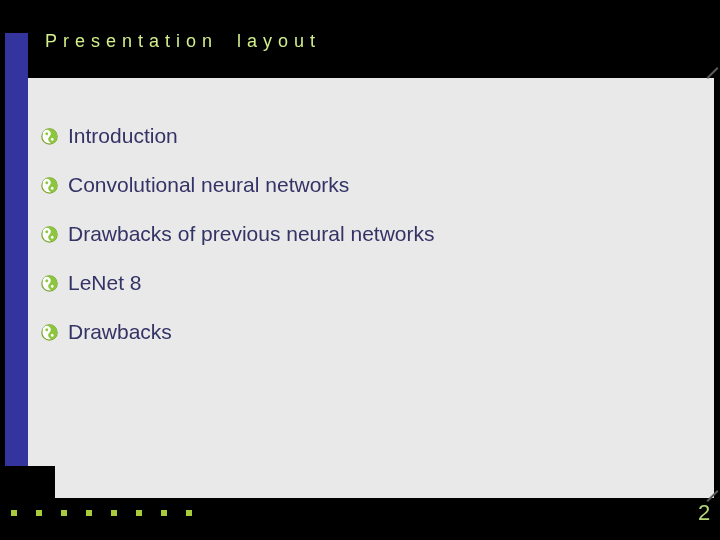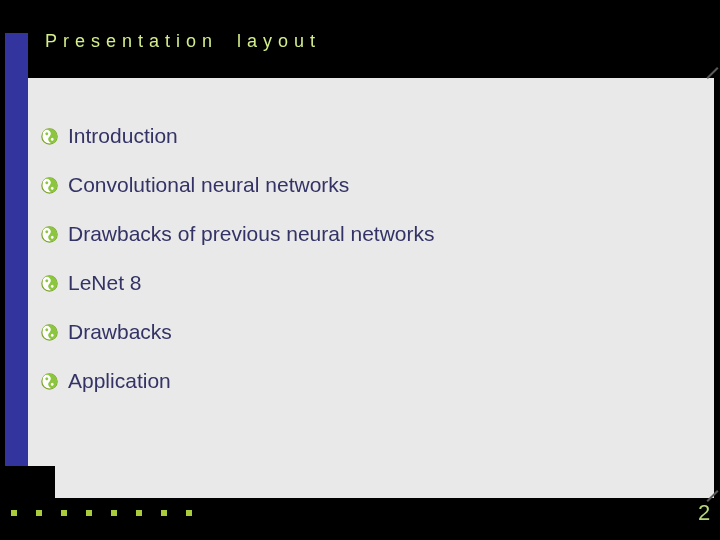--- a/index.html
+++ b/index.html
@@ -177,33 +177,20 @@
           <circle cx="10" cy="10" r="9" fill="#ffffff" stroke="#7aa32b" stroke-width="1.4"></circle>
           <path d="M10,1 A9,9 0 0 1 10,19 Z" fill="#8cc63f"></path>
           <circle cx="10" cy="14.5" r="4.5" fill="#8cc63f"></circle>
           <circle cx="10" cy="5.5" r="4.5" fill="#ffffff"></circle>
           <circle cx="10" cy="14.5" r="1.7" fill="#ffffff"></circle>
           <circle cx="10" cy="5.5" r="1.7" fill="#8cc63f"></circle>
         </g>
       </svg>
       <span>Drawbacks</span>
     </li>
-    <li>
-      <svg class="bullet-icon" viewBox="0 0 20 20">
-        <g transform="rotate(-45 10 10)">
-          <circle cx="10" cy="10" r="9" fill="#ffffff" stroke="#7aa32b" stroke-width="1.4"></circle>
-          <path d="M10,1 A9,9 0 0 1 10,19 Z" fill="#8cc63f"></path>
-          <circle cx="10" cy="14.5" r="4.5" fill="#8cc63f"></circle>
-          <circle cx="10" cy="5.5" r="4.5" fill="#ffffff"></circle>
-          <circle cx="10" cy="14.5" r="1.7" fill="#ffffff"></circle>
-          <circle cx="10" cy="5.5" r="1.7" fill="#8cc63f"></circle>
-        </g>
-      </svg>
-      <span>Application</span>
-    </li>
   </ul>
 
   <div class="footer-dots">
     <div class="footer-dot"></div>
     <div class="footer-dot"></div>
     <div class="footer-dot"></div>
     <div class="footer-dot"></div>
     <div class="footer-dot"></div>
     <div class="footer-dot"></div>
     <div class="footer-dot"></div>

